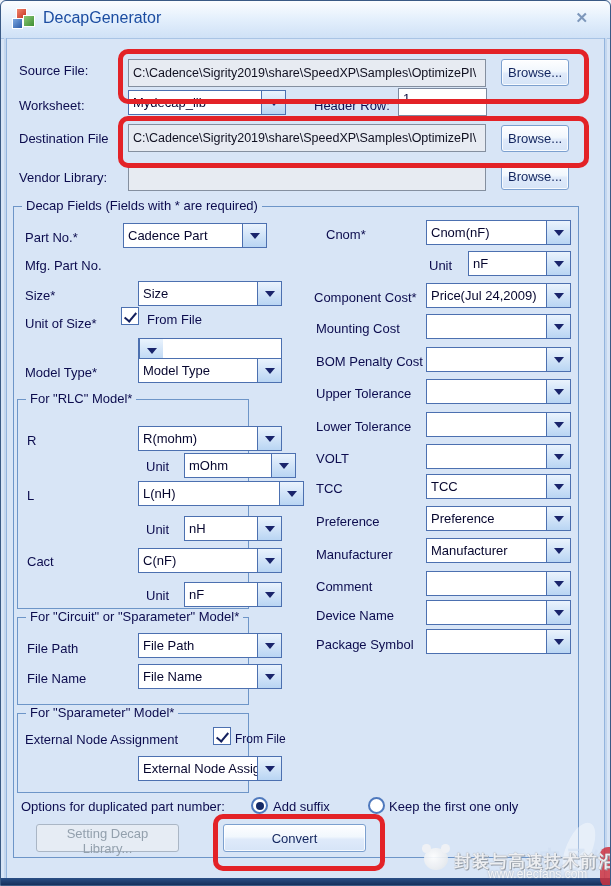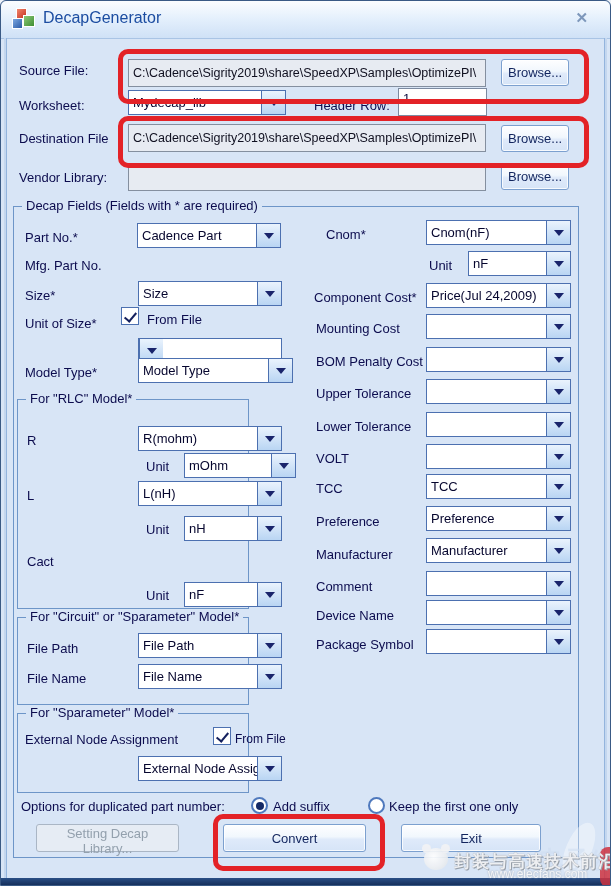--- a/index.html
+++ b/index.html
@@ -96,21 +96,21 @@
 
   <span class="lbl" style="left:18px;top:169px">Vendor Library:</span>
   <div class="pathbox" style="left:127px;top:162px;width:358px"></div>
   <button class="btn" style="left:500px;top:162px;width:68px;height:27px">Browse...</button>
 
   <div class="group" style="left:12px;top:205px;width:566px;height:652px">
     <span class="gt">Decap Fields (Fields with * are required)</span>
   </div>
 
   <span class="lbl" style="left:24px;top:229px">Part No.*</span>
-  <div class="combo" style="left:136px;top:222px;width:144px">
+  <div class="combo" style="left:122px;top:222px;width:144px">
     <span class="val">Cadence Part</span>
     <span class="dd">
         <i class="tri"></i>
       </span>
   </div>
 
   <span class="lbl" style="left:24px;top:257px">Mfg. Part No.</span>
 
   <span class="lbl" style="left:24px;top:287px">Size*</span>
   <div class="combo" style="left:137px;top:280px;width:144px">
@@ -123,21 +123,21 @@
   <span class="lbl" style="left:24px;top:315px">Unit of Size*</span>
   <span class="check checked" style="left:120px;top:306px"></span>
   <span class="lbl" style="left:146px;top:311px">From File</span>
   <div class="combo" style="left:137px;top:337px;width:144px">
     <span class="dd">
         <i class="tri"></i>
       </span>
   </div>
 
   <span class="lbl" style="left:24px;top:364px">Model Type*</span>
-  <div class="combo" style="left:137px;top:357px;width:155px">
+  <div class="combo" style="left:137px;top:357px;width:144px">
     <span class="val">Model Type</span>
     <span class="dd">
         <i class="tri"></i>
       </span>
   </div>
 
   <div class="group" style="left:16px;top:398px;width:232px;height:210px">
     <span class="gt">For "RLC" Model*</span>
   </div>
   <span class="lbl" style="left:26px;top:432px">R</span>
@@ -149,35 +149,41 @@
   </div>
   <span class="lbl" style="left:145px;top:458px">Unit</span>
   <div class="combo" style="left:183px;top:452px;width:112px">
     <span class="val">mOhm</span>
     <span class="dd">
         <i class="tri"></i>
       </span>
   </div>
 
   <span class="lbl" style="left:26px;top:487px">L</span>
-  <div class="combo" style="left:137px;top:480px;width:144px">
+  <div class="combo" style="left:137px;top:480px;width:166px">
     <span class="val">L(nH)</span>
     <span class="dd">
         <i class="tri"></i>
       </span>
   </div>
   <span class="lbl" style="left:145px;top:521px">Unit</span>
   <div class="combo" style="left:183px;top:515px;width:98px">
     <span class="val">nH</span>
     <span class="dd">
         <i class="tri"></i>
       </span>
   </div>
 
   <span class="lbl" style="left:26px;top:553px">Cact</span>
+  <div class="combo" style="left:137px;top:547px;width:144px">
+    <span class="val">C(nF)</span>
+    <span class="dd">
+        <i class="tri"></i>
+      </span>
+  </div>
   <span class="lbl" style="left:145px;top:587px">Unit</span>
   <div class="combo" style="left:183px;top:581px;width:98px">
     <span class="val">nF</span>
     <span class="dd">
         <i class="tri"></i>
       </span>
   </div>
 
   <div class="group" style="left:16px;top:616px;width:232px;height:88px">
     <span class="gt" style="max-width:215px;overflow:hidden">For "Circuit" or "Sparameter" Model*</span>
@@ -324,21 +330,20 @@
 
   <span class="lbl" style="left:20px;top:798px">Options for duplicated part number:</span>
   <span class="radio sel" style="left:250px;top:796px"></span>
   <span class="lbl" style="left:272px;top:798px">Add suffix</span>
   <span class="radio" style="left:367px;top:796px"></span>
   <span class="lbl" style="left:388px;top:798px">Keep the first one only</span>
 
   <button class="btn disabled" style="left:35px;top:823px;width:143px;height:28px">Setting Decap Library...</button>
   <button class="btn" style="left:222px;top:823px;width:143px;height:28px">Convert</button>
   <div class="redbox" style="left:212px;top:813px;width:162px;height:47px"></div>
-  <button class="btn" style="left:400px;top:823px;width:140px;height:28px">Exit</button>
 
   <div class="wm-leaf"></div>
   <span class="wm-faint">电子发烧友</span>
   <div class="wm-logo"></div>
   <span class="wm-brand">封装与高速技术前沿</span>
   <span class="wm-url">www.elecfans.com</span>
   <div class="wm-seal"></div>
 
   <div class="bottom-strip"></div>
 </div>

